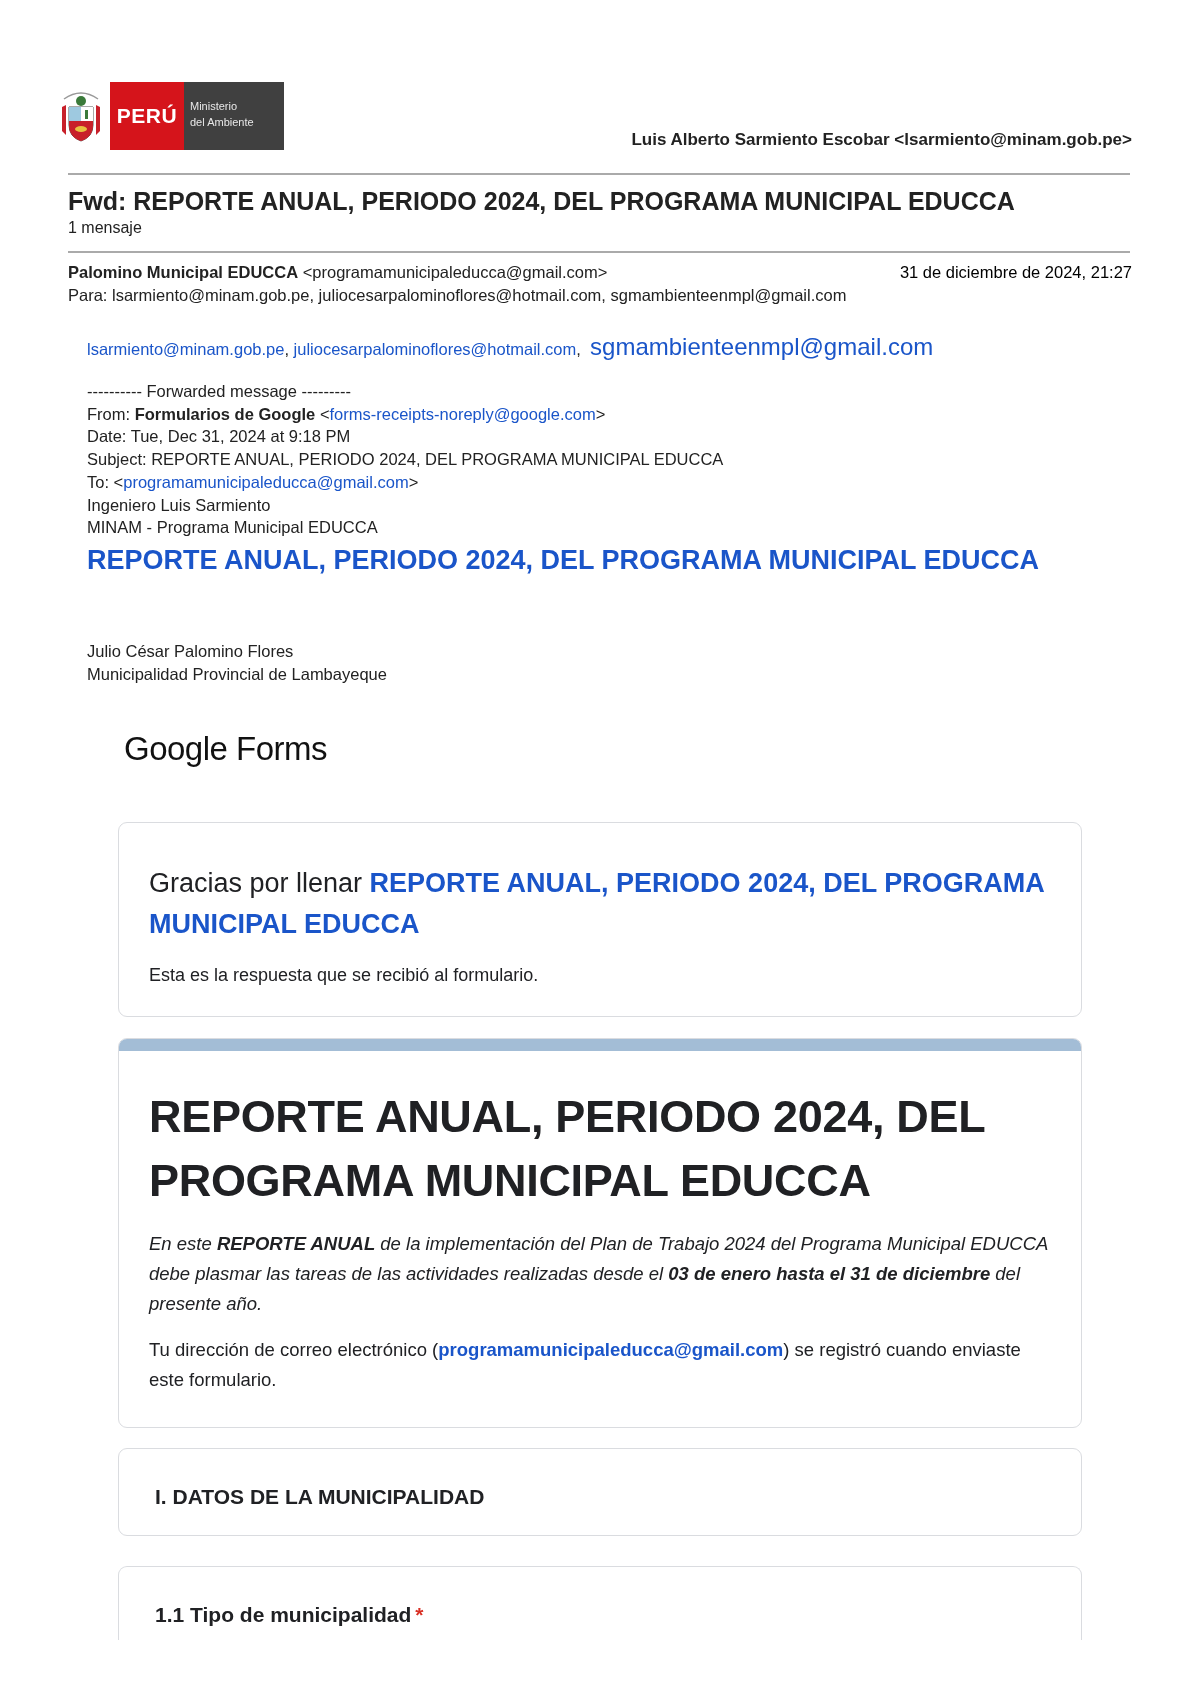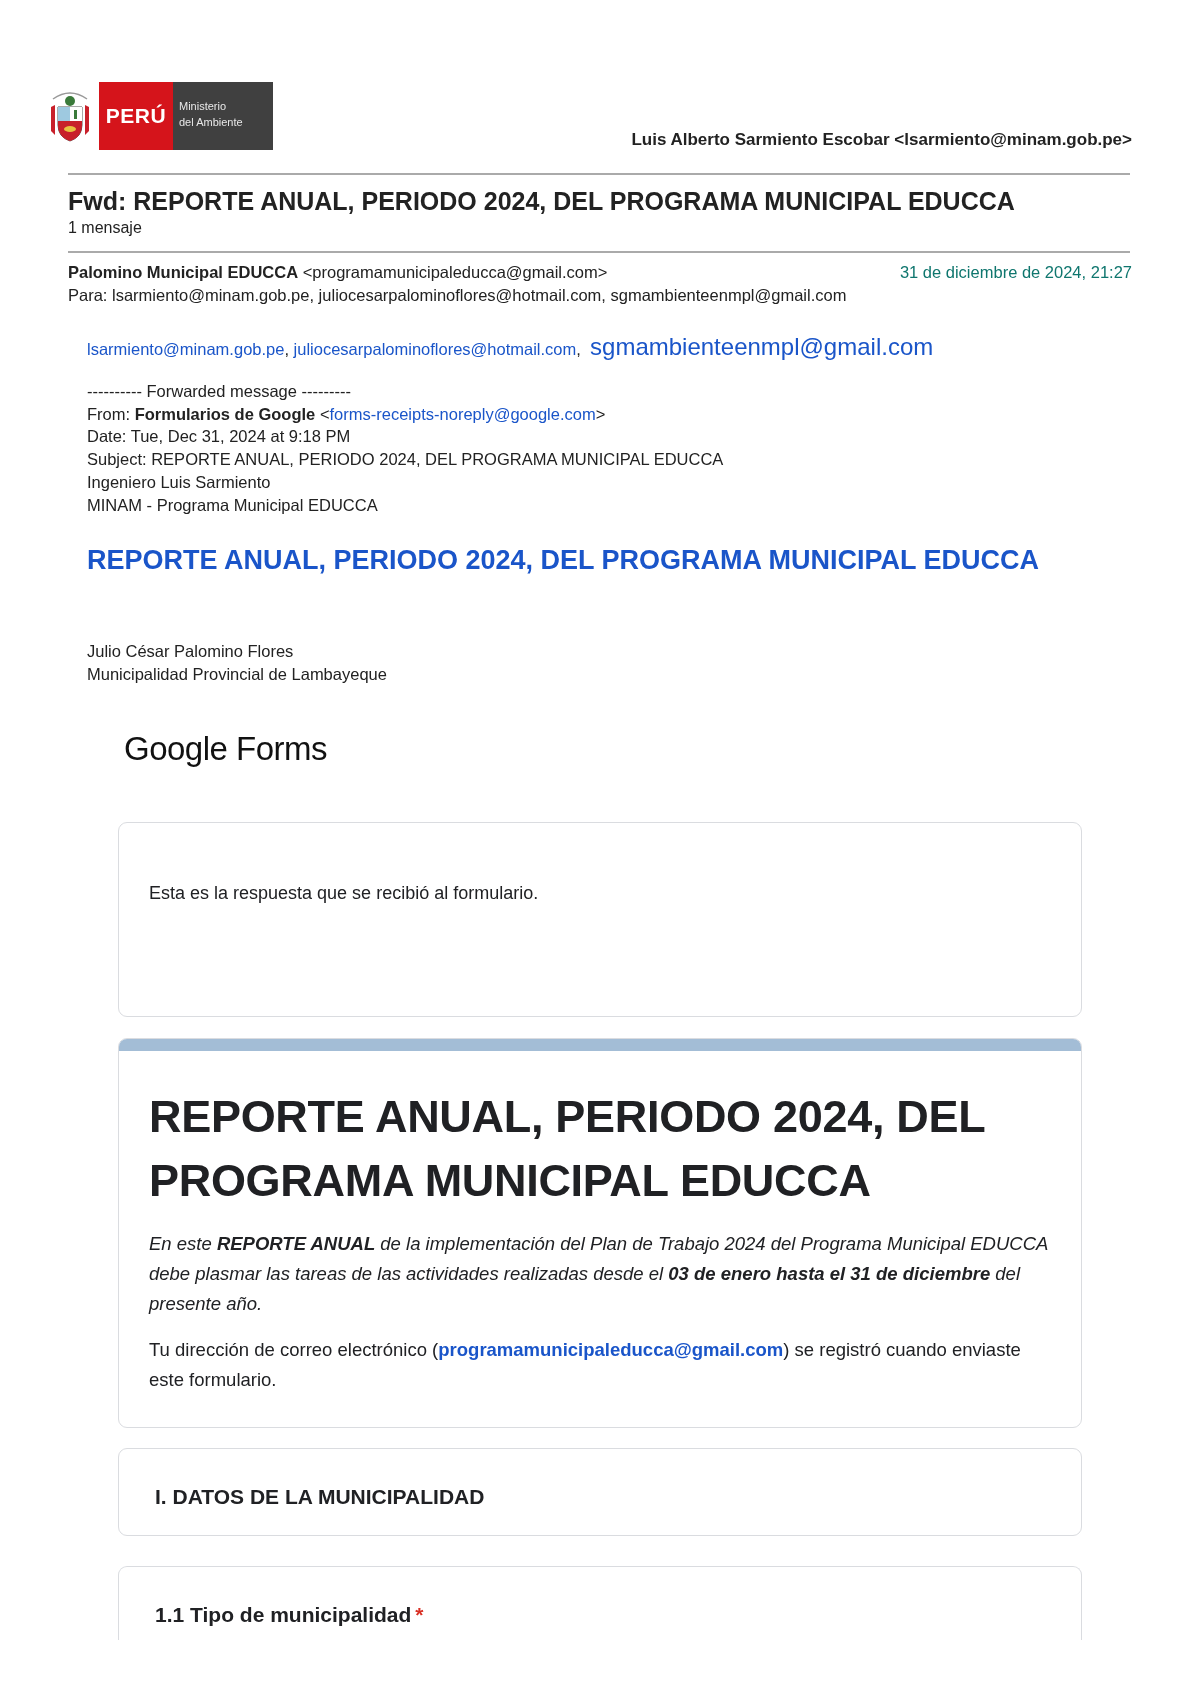--- a/index.html
+++ b/index.html
@@ -1,35 +1,35 @@
 <!DOCTYPE html>
 <html><head>
 <meta charset="utf-8">
 <style>
   * { box-sizing: border-box; margin: 0; padding: 0; }
   html, body { width: 1190px; height: 1684px; background: #ffffff; overflow: hidden; }
   body { position: relative; font-family: "Liberation Sans", sans-serif; color: #222; }
 
   
-  .logo { position: absolute; left: 47px; top: 80px; height: 72px; display: flex; align-items: center; }
+  .logo { position: absolute; left: 58px; top: 80px; height: 72px; display: flex; align-items: center; }
   .shield { width: 46px; height: 62px; position: relative; margin-right: 6px; }
   .shield svg { width: 46px; height: 62px; }
   .peru-box { width: 74px; height: 68px; background: #d5141b; color: #fff; font-weight: bold; font-size: 21px;
               display: flex; align-items: center; justify-content: center; letter-spacing: 0.5px; }
   .min-box { width: 100px; height: 68px; background: #404040; color: #e8e8e8; font-size: 11px; line-height: 16px;
              padding: 16px 0 0 6px; }
   .account { position: absolute; right: 58px; top: 106px; font-size: 17px; font-weight: bold; color: #222; margin-top: 24px; }
 
   .rule { position: absolute; left: 68px; width: 1062px; height: 2px; background: #aaaaaa; }
   .subject { position: absolute; left: 68px; top: 187px; font-size: 25px; font-weight: bold; color: #222; }
   .msgcount { position: absolute; left: 68px; top: 219px; font-size: 16px; color: #222; }
 
   .from-line { position: absolute; left: 68px; top: 263px; font-size: 16.5px; color: #222; }
   .from-line b { font-weight: bold; }
-  .date-right { position: absolute; right: 58px; top: 263px; font-size: 16.5px; color: #0f766e; }
+  .date-right { position: absolute; right: 58px; top: 263px; font-size: 16.5px; color: #000000; }
   .para-line { position: absolute; left: 68px; top: 286px; font-size: 16.5px; color: #222; }
 
   .link { color: #1a55c9; }
   .links-line { position: absolute; left: 87px; top: 333px; font-size: 16.5px; color: #222; }
   .links-line .big { font-size: 24px; }
 
   .fwd { position: absolute; left: 87px; top: 380px; font-size: 16.5px; line-height: 22.7px; color: #222; }
   .fwd b { font-weight: bold; }
 
   .blue-title { position: absolute; left: 87px; top: 540px; width: 960px; font-size: 27px; font-weight: bold;
@@ -108,37 +108,44 @@
 
 <div class="fwd">
   <div>---------- Forwarded message ---------</div>
   <div>
     <span>From:</span>
     <b>Formularios de Google</b>
     &lt;<a class="link">forms-receipts-noreply@google.com</a>&gt;
   </div>
   <div>Date: Tue, Dec 31, 2024 at 9:18 PM</div>
   <div>Subject: REPORTE ANUAL, PERIODO 2024, DEL PROGRAMA MUNICIPAL EDUCCA</div>
+  <div>
+    <span>To:</span>
+    &lt;<a class="link">programamunicipaleducca@gmail.com</a>&gt;
+  </div>
   <div>Ingeniero Luis Sarmiento</div>
   <div>MINAM - Programa Municipal EDUCCA</div>
 </div>
 
 <div class="blue-title">REPORTE ANUAL, PERIODO 2024, DEL PROGRAMA MUNICIPAL EDUCCA</div>
 
 <div class="signature">
   <div>Julio César Palomino Flores</div>
   <div>Municipalidad Provincial de Lambayeque</div>
 </div>
 
 <div class="gforms">
   <span class="g">Google</span>
   <span>Forms</span>
 </div>
 
 <div class="card card1">
+  <div class="thanks">
+    <span>Gracias por llenar </span><a class="t">REPORTE ANUAL, PERIODO 2024, DEL PROGRAMA MUNICIPAL EDUCCA</a>
+  </div>
   <div class="recv">Esta es la respuesta que se recibió al formulario.</div>
 </div>
 
 <div class="card card2">
   <div class="topbar"></div>
   <div class="form-title">REPORTE ANUAL, PERIODO 2024, DEL PROGRAMA MUNICIPAL EDUCCA</div>
   <div class="desc">
     <span>En este </span><b>REPORTE ANUAL</b><span> de la implementación del Plan de Trabajo 2024 del Programa Municipal EDUCCA debe plasmar las tareas de las actividades realizadas desde el </span><b>03 de enero hasta el 31 de diciembre</b><span> del presente año.</span>
   </div>
   <div class="emailnote">

